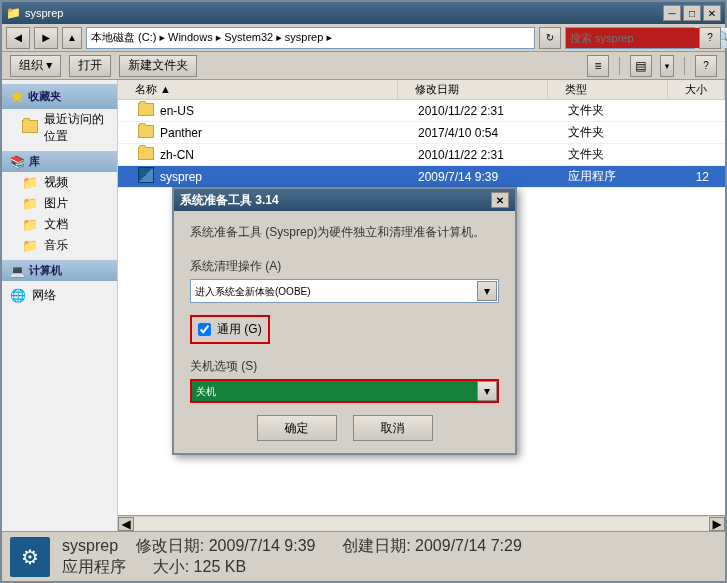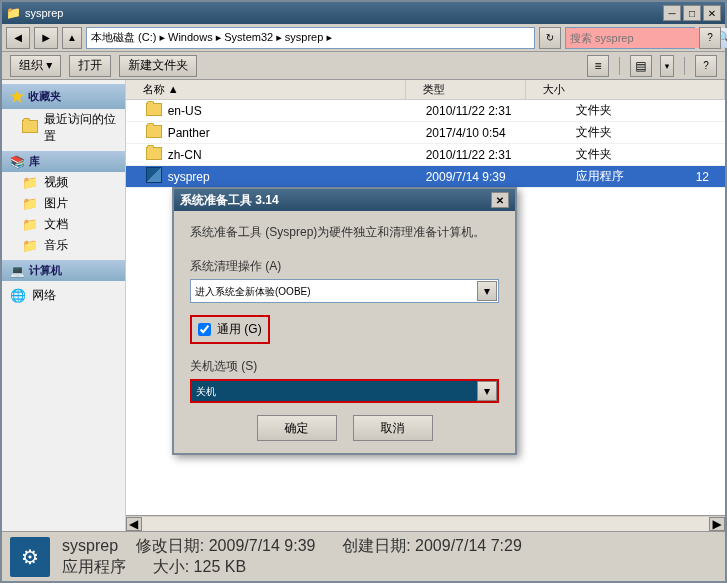--- a/index.html
+++ b/index.html
@@ -98,21 +98,21 @@
       align-items: center;
     }
 
     .search-input {
       flex: 1;
       height: 100%;
       border: none;
       outline: none;
       padding: 0 4px;
       font-size: 11px;
-      background: #fca5a5;
+      background: #b91c1c;
     }
 
     .search-btn {
       width: 22px;
       height: 100%;
       background: linear-gradient(to bottom, #e8f0f8, #c0d4e8);
       border-left: 1px solid #7a9abe;
       display: flex;
       align-items: center;
       justify-content: center;
@@ -525,20 +525,21 @@
           <span style="font-size:13px;">🌐</span>
           <span>网络</span>
         </div>
       </div>
     </div>
 
     <div class="file-list">
 
       <div class="file-list-header">
         <div class="col-header col-name">名称 ▲</div>
+        <div class="col-header col-date">修改日期</div>
         <div class="col-header col-type">类型</div>
         <div class="col-header col-size">大小</div>
       </div>
 
       <div class="file-rows">
 
         <div class="file-row">
           <div class="file-cell name">
             <span>
               <span style="display:inline-block;width:16px;height:13px;background:#f5d060;border:1px solid #c8a830;position:relative;">
@@ -645,21 +646,21 @@
           <div class="select-arrow">▾</div>
         </div>
 
         <div class="checkbox-row">
           <input type="checkbox" checked="" style="">
           <label>通用 (G)</label>
         </div>
 
         <div class="dialog-section-label">关机选项 (S)</div>
         <div class="dialog-select-wrapper">
-          <select class="dialog-select dialog-select-highlight" style="background:#0c4a6e;color:white;">
+          <select class="dialog-select dialog-select-highlight" style="background:#15803d;color:white;">
             <option style="background:white;color:black;">关机</option>
           </select>
           <div class="select-arrow">▾</div>
         </div>
 
         <div class="dialog-buttons">
           <button class="dlg-btn">确定</button>
           <button class="dlg-btn">取消</button>
         </div>
       </div>

